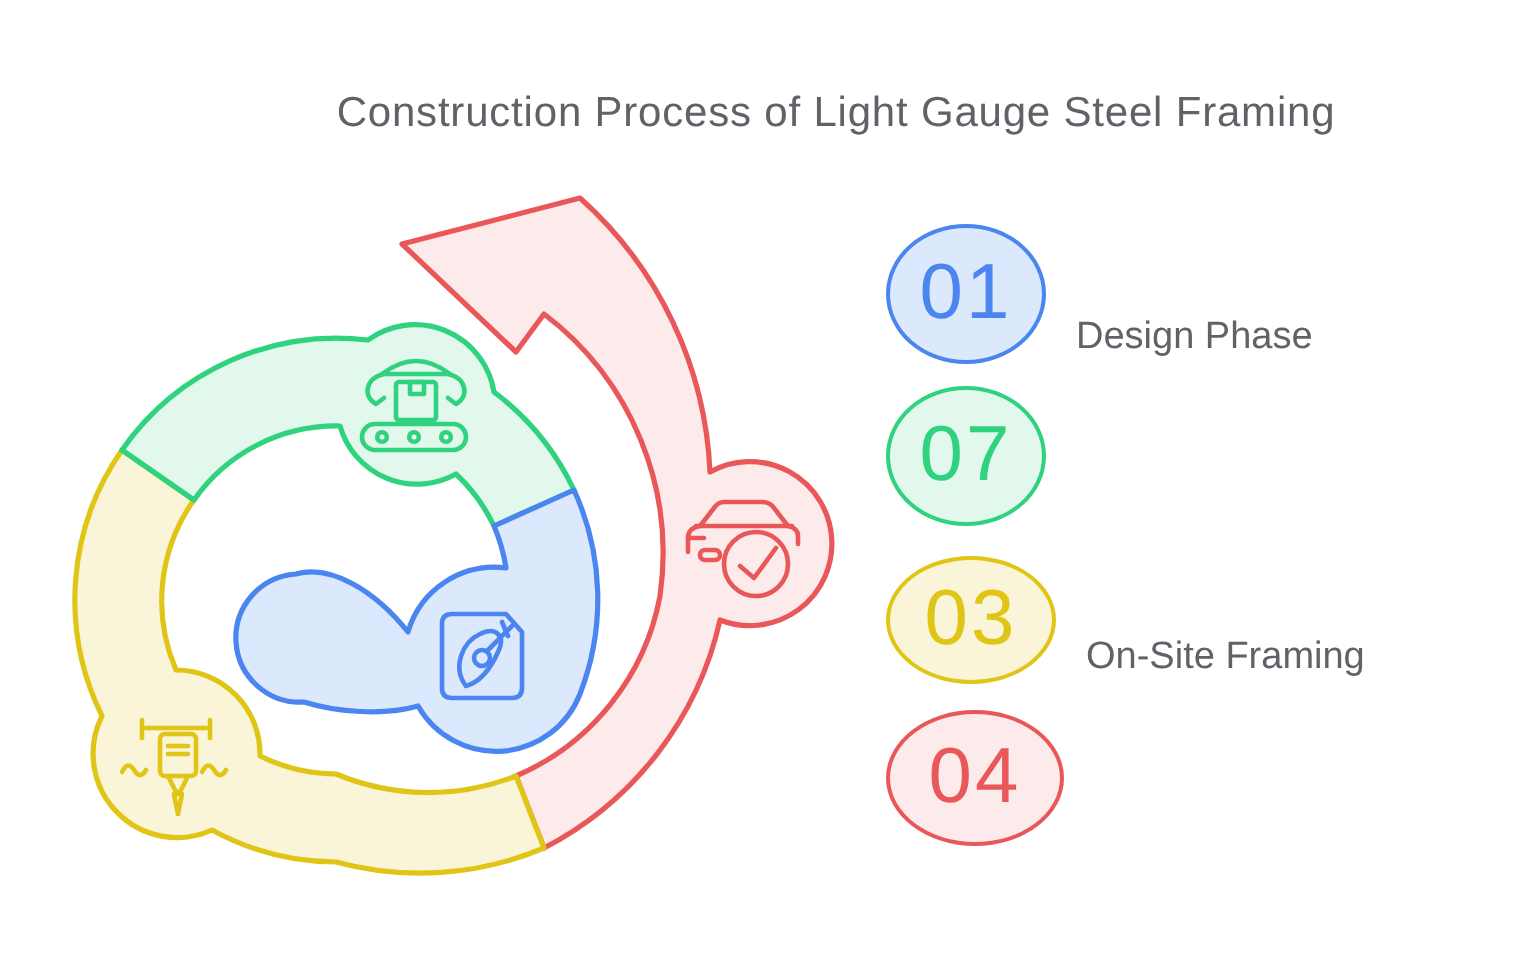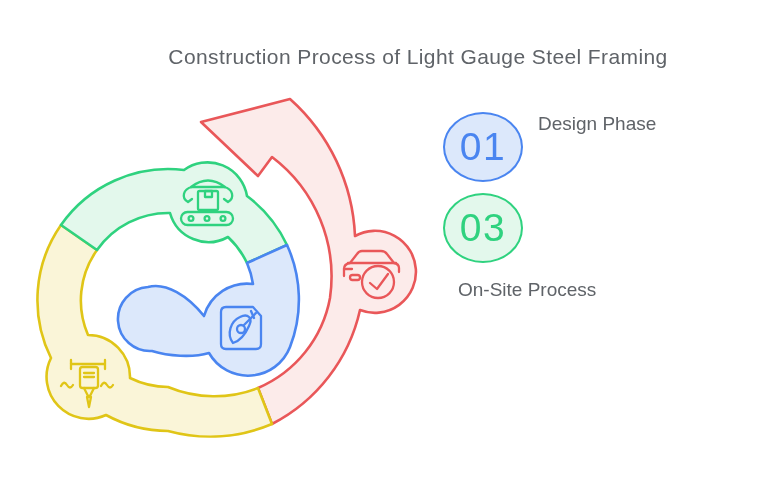--- a/index.html
+++ b/index.html
@@ -20,21 +20,21 @@
   }
   .diagram{position:absolute;left:0;top:0;}
   .seg0{fill:var(--s0f);stroke:var(--s0c);}
   .seg1{fill:var(--s1f);stroke:var(--s1c);}
   .seg2{fill:var(--s2f);stroke:var(--s2c);}
   .seg3{fill:var(--s3f);stroke:var(--s3c);}
   .seg0,.seg1,.seg2,.seg3{stroke-width:2.6;stroke-linejoin:round;}
   .ic{fill:none;stroke-width:2.3;stroke-linecap:round;stroke-linejoin:round;}
   .ic0{stroke:var(--s0c);} .ic1{stroke:var(--s1c);} .ic2{stroke:var(--s2c);} .ic3{stroke:var(--s3c);}
   .steps{position:absolute;left:443px;top:0;}
-  .step-row{position:absolute;left:0;display:flex;align-items:flex-start;}
+  .step-row{position:absolute;left:0;display:flex;align-items:flex-end;}
   .badge{
     box-sizing:border-box;border:2.6px solid var(--c);background:var(--f);
     border-radius:50%;display:flex;align-items:center;justify-content:center;
     color:var(--c);font-size:39px;font-weight:300;letter-spacing:1.5px;flex-shrink:0;
   }
   .step-label{
     margin-left:15px;font-size:19px;color:var(--txt);line-height:1.3;width:185px;
   }
   .r0{top:112px;} .r0 .badge{width:80px;height:70px;}
   .r1{top:193px;} .r1 .badge{width:80px;height:70px;}
@@ -105,20 +105,22 @@
     <path d="M370,283 L377,289 L388,274"></path>
   </g>
 </svg>
 
 <div class="steps">
   <div class="step-row r0" style="--c: #4a85f0; --f: #dce8fb;">
     <div class="badge">01</div>
     <div class="step-label">Design Phase</div>
   </div>
   <div class="step-row r1" style="--c: #2fd27f; --f: #e3f8ec;">
-    <div class="badge">03</div>
+    <div class="badge">07</div>
   </div>
   <div class="step-row r2" style="--c: #e0c517; --f: #faf5d8;">
-    <div class="step-label">On-Site Process</div>
+    <div class="badge">03</div>
+    <div class="step-label">On-Site Framing</div>
   </div>
   <div class="step-row r3" style="--c: #e95759; --f: #fcebea;">
+    <div class="badge">04</div>
   </div>
 </div>
 
 </body></html>

